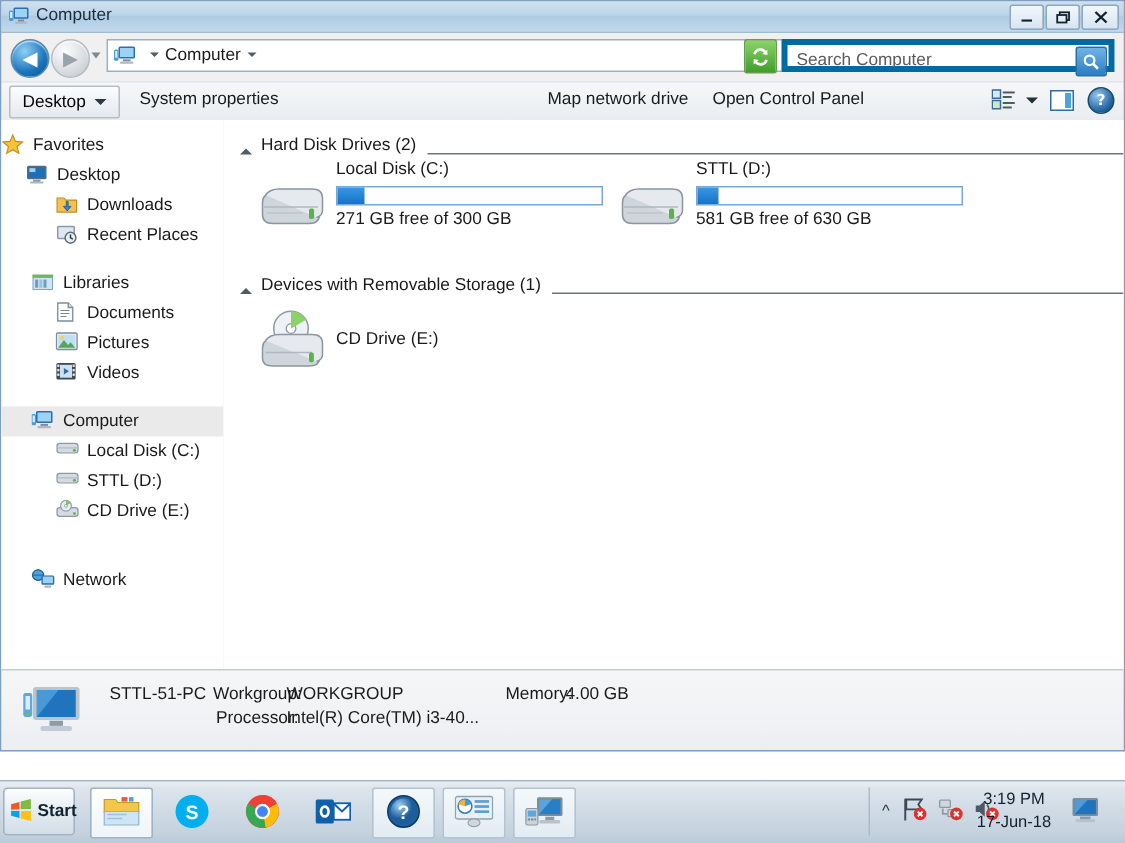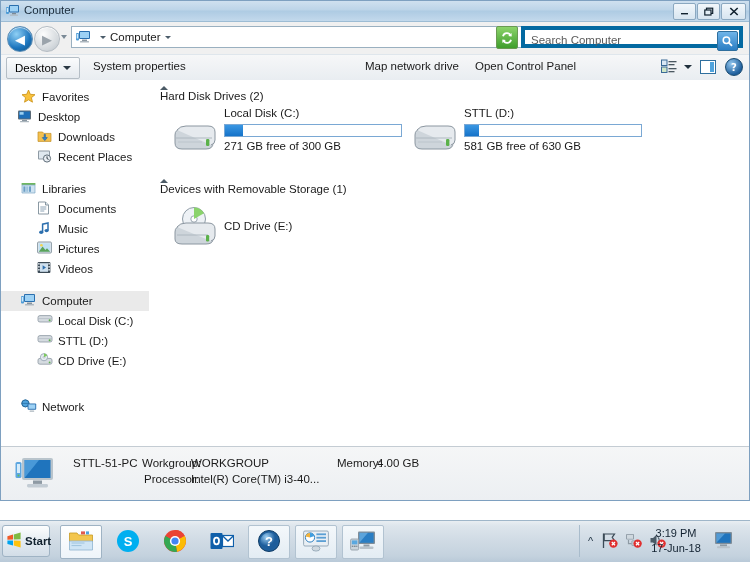--- a/index.html
+++ b/index.html
@@ -86,21 +86,21 @@
   .navsplit{position:absolute;left:148px;top:0;width:2px;bottom:0;background:#fff;}
   .filepane{position:absolute;left:151px;top:0;right:0;bottom:0;background:#fff;overflow:hidden;}
 
   .navitem{position:relative;height:20px;display:flex;align-items:center;font-size:11.5px;color:#1a1a1a;}
   .navitem.sel{background:#eaeaea;}
   .navicon{width:16px;height:16px;margin-right:5px;flex:0 0 16px;position:relative;}
   .navlabel{white-space:nowrap;}
   .navgap{height:12px;}
 
   
-  .grouphdr{position:relative;height:17px;margin:0 0 0 8px;display:flex;align-items:flex-start;flex-direction:column;}
+  .grouphdr{position:relative;height:17px;margin:0 0 0 8px;display:flex;align-items:flex-end;}
   .grouptri{width:0;height:0;border-bottom:4px solid #4c5b66;
     border-left:4px solid transparent;border-right:4px solid transparent;margin-right:6px;}
   .grouptitle{font-size:11.5px;color:#1a1a1a;white-space:nowrap;}
   .groupline{flex:1;height:1px;background:#6f7378;margin-left:7px;margin-right:0;}
 
   .tilerow{position:relative;}
   .tile{position:absolute;width:240px;height:52px;}
   .tileicon{position:absolute;left:6px;top:14px;width:46px;height:34px;}
   .tilename{position:absolute;left:58px;top:0px;font-size:11.5px;color:#1a1a1a;white-space:nowrap;}
   .bar{position:absolute;left:58px;top:17px;width:178px;height:13px;background:#fff;
@@ -242,21 +242,21 @@
       <span class="helpicon">?</span>
     </span>
   </div>
 
   <div class="content">
 
     <div class="navpane">
 
       <div style="height:7px"></div>
 
-      <div class="navitem" style="padding-left:20px">
+      <div class="navitem" style="">
         <span class="navicon">
           <svg width="15" height="15" viewBox="0 0 15 15">
             <path d="M7.5 1 L9.3 5.3 L14 5.7 L10.4 8.7 L11.5 13.2 L7.5 10.8 L3.5 13.2 L4.6 8.7 L1 5.7 L5.7 5.3 Z" fill="#f9c23c" stroke="#c98f14" stroke-width=".8"></path>
           </svg>
         </span>
         <span class="navlabel">Favorites</span>
       </div>
       <div class="navitem" style="padding-left:16px">
         <span class="navicon">
           <svg width="15" height="14" viewBox="0 0 15 14">
@@ -306,30 +306,20 @@
       </div>
       <div class="navitem" style="padding-left:36px">
         <span class="navicon">
           <svg width="13" height="14" viewBox="0 0 13 14">
             <path d="M1.5 1 h7 l3 3 v9 h-10 Z" fill="#fff" stroke="#7d8d99" stroke-width=".9"></path>
             <path d="M8.5 1 v3 h3" fill="#dfe8ee" stroke="#7d8d99" stroke-width=".9"></path>
             <path d="M3.3 6 h6 M3.3 8 h6 M3.3 10 h4" stroke="#6f8ba2" stroke-width=".8"></path>
           </svg>
         </span>
         <span class="navlabel">Documents</span>
-      </div>
-      <div class="navitem" style="padding-left:36px">
-        <span class="navicon">
-          <svg width="14" height="14" viewBox="0 0 14 14">
-            <path d="M5.6 11 V3.2 L11 2 v7.4" stroke="#2c6fae" stroke-width="1.5" fill="none"></path>
-            <ellipse cx="4.2" cy="11.2" rx="2.1" ry="1.7" fill="#2c6fae"></ellipse>
-            <ellipse cx="9.6" cy="9.6" rx="2.1" ry="1.7" fill="#2c6fae"></ellipse>
-          </svg>
-        </span>
-        <span class="navlabel">Music</span>
       </div>
       <div class="navitem" style="padding-left:36px">
         <span class="navicon">
           <svg width="15" height="13" viewBox="0 0 15 13">
             <rect x="0.6" y="1" width="13.8" height="11" rx="1" fill="#e9eef3" stroke="#7d8d99" stroke-width=".9"></rect>
             <rect x="1.8" y="2.2" width="11.4" height="8.6" fill="#bfe0f4"></rect>
             <path d="M1.8 10.8 L5.6 5.6 L8.4 9 L10 7.2 L13.2 10.8 Z" fill="#5aa35a"></path>
             <circle cx="4.4" cy="4.2" r="1.3" fill="#f5d34b"></circle>
           </svg>
         </span>

